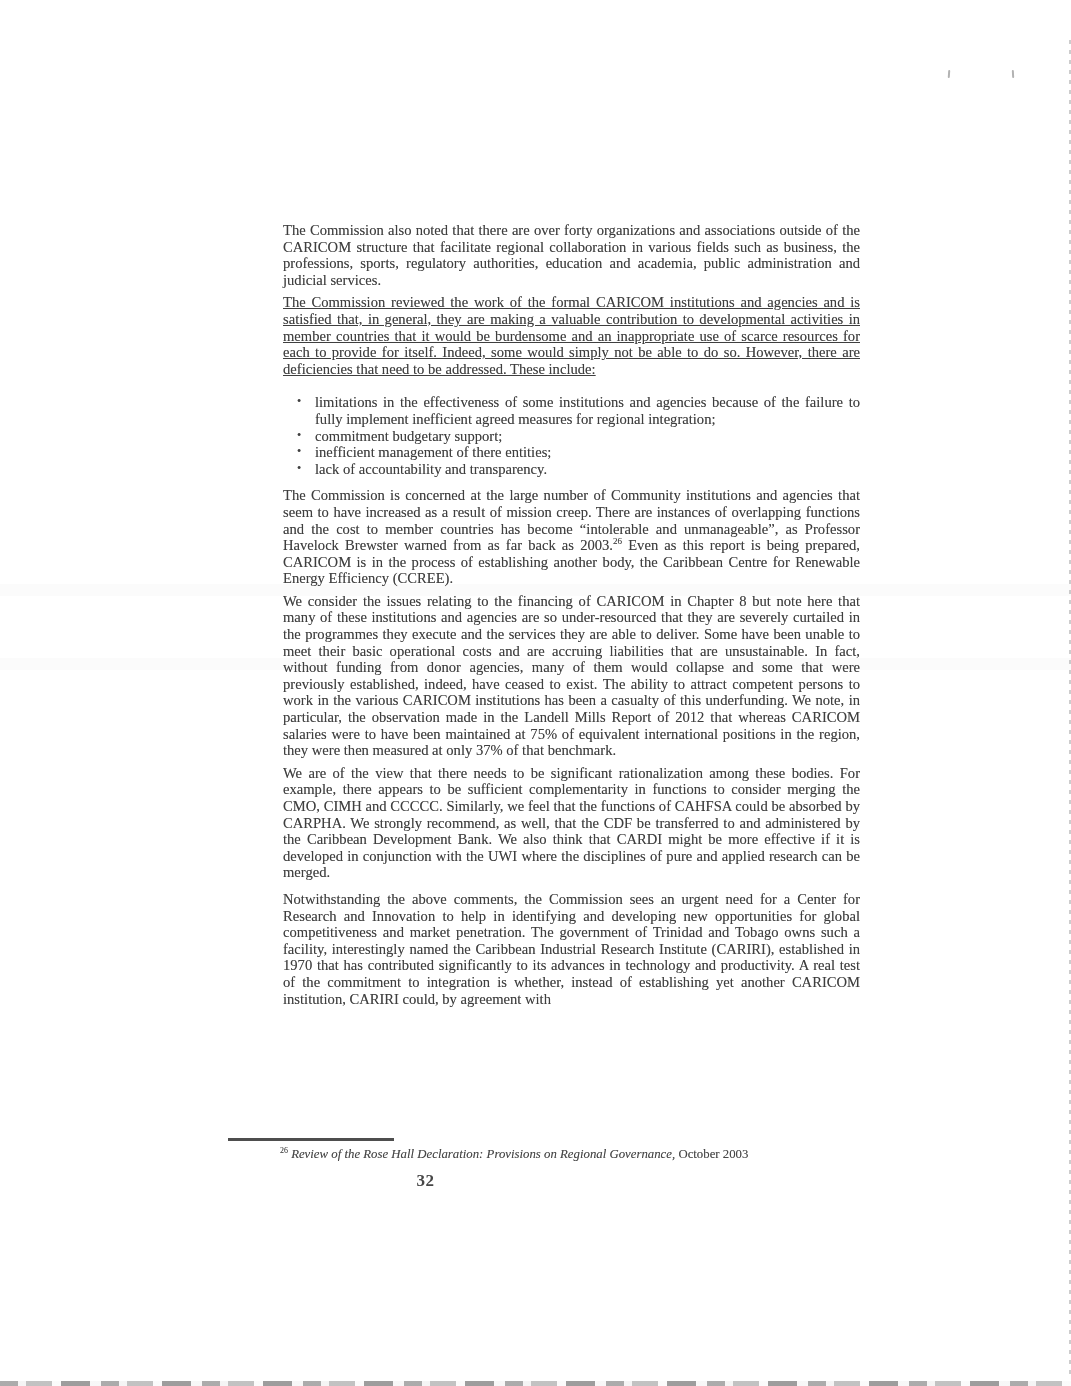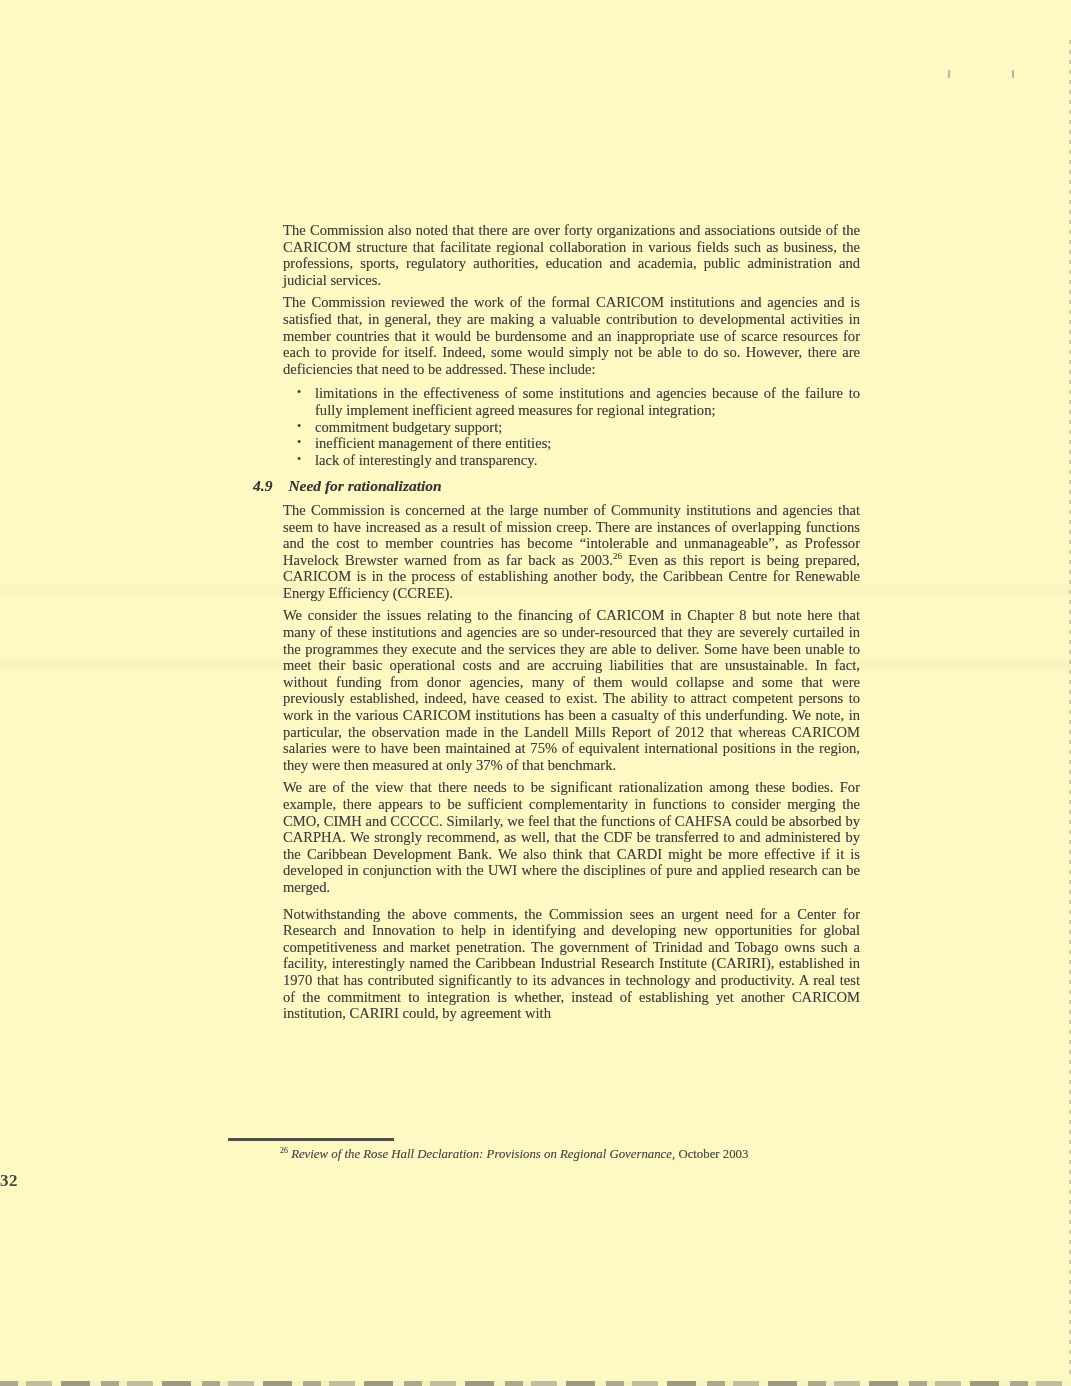--- a/index.html
+++ b/index.html
@@ -1,31 +1,31 @@
 <!DOCTYPE html>
 <html><head>
 <meta charset="utf-8">
 <style>
   html,body{margin:0;padding:0;background:#e8e8e8;}
   .page{
     position:relative;
     width:1071px;height:1386px;
-    background:#fef9c3;
+    background:#ffffff;
     overflow:hidden;
     font-family:"Liberation Serif","DejaVu Serif",serif;
     color:#3f3f3f;
   }
   .content{
     position:absolute;left:283px;top:222px;width:577px;
     font-size:14.6px;line-height:16.6px;
     text-align:justify;
     text-shadow:0 0 0.4px rgba(55,55,55,0.45);
   }
   .para{margin:0 0 6px 0;}
-  .para.tight{margin-bottom:8px;}
+  .para.tight{margin-bottom:17px;text-decoration:underline;}
   .bullets{margin:0 0 10px 0;}
   .bullet{position:relative;padding-left:32px;}
   .bullet .dot{
     position:absolute;left:14px;top:-1px;
     font-size:12px;color:#3f3f3f;
   }
   .heading{
     margin:10px 0 7px -30px;
     font-weight:bold;font-style:italic;
     font-size:15.5px;color:#363636;
@@ -37,21 +37,21 @@
     width:166px;height:2.5px;background:#4e4e4e;
   }
   .footnote{
     position:absolute;left:280px;top:1147px;width:560px;
     font-size:12.8px;color:#474747;
     text-shadow:0 0 0.3px rgba(60,60,60,0.4);
   }
   .footnote .fn-title{font-style:italic;}
   .page-number{
     position:absolute;left:0;top:1171px;width:851px;
-    font-weight:bold;font-size:17px;color:#474747;
+    text-align:center;font-weight:bold;font-size:17px;color:#474747;
     letter-spacing:0.5px;
   }
   
   .streak{position:absolute;left:0;width:100%;height:12px;background:rgba(0,0,0,0.016);}
   .streak-1{top:584px;}
   .streak-2{top:658px;}
   .edge-bottom{
     position:absolute;left:0;right:0;bottom:0;height:5px;
     background:repeating-linear-gradient(90deg,
       rgba(70,70,70,0.45) 0 18px, rgba(170,170,170,0.12) 18px 26px,
@@ -89,27 +89,24 @@
       <div class="bullet">
         <span class="dot">•</span>
         <span>commitment budgetary support;</span>
       </div>
       <div class="bullet">
         <span class="dot">•</span>
         <span>inefficient management of there entities;</span>
       </div>
       <div class="bullet">
         <span class="dot">•</span>
-        <span>lack of interestingly and transparency.</span>
+        <span>lack of accountability and transparency.</span>
       </div>
     </div>
 
-    <div class="heading">
-      <span class="h-num">4.9</span><span class="h-title">Need for rationalization</span>
-    </div>
 
     <p class="para"><span>The Commission is concerned at the large number of Community institutions and agencies that seem to have increased as a result of mission creep. There are instances of overlapping functions and the cost to member countries has become “intolerable and unmanageable”, as Professor Havelock Brewster warned from as far back as 2003.</span><sup>26</sup><span> Even as this report is being prepared, CARICOM is in the process of establishing another body, the Caribbean Centre for Renewable Energy Efficiency (CCREE).</span></p>
 
     <p class="para">We consider the issues relating to the financing of CARICOM in Chapter 8 but note here that many of these institutions and agencies are so under-resourced that they are severely curtailed in the programmes they execute and the services they are able to deliver. Some have been unable to meet their basic operational costs and are accruing liabilities that are unsustainable. In fact, without funding from donor agencies, many of them would collapse and some that were previously established, indeed, have ceased to exist. The ability to attract competent persons to work in the various CARICOM institutions has been a casualty of this underfunding. We note, in particular, the observation made in the Landell Mills Report of 2012 that whereas CARICOM salaries were to have been maintained at 75% of equivalent international positions in the region, they were then measured at only 37% of that benchmark.</p>
 
 
     <p class="para" style="margin-bottom:10px">We are of the view that there needs to be significant rationalization among these bodies. For example, there appears to be sufficient complementarity in functions to consider merging the CMO, CIMH and CCCCC. Similarly, we feel that the functions of CAHFSA could be absorbed by CARPHA. We strongly recommend, as well, that the CDF be transferred to and administered by the Caribbean Development Bank. We also think that CARDI might be more effective if it is developed in conjunction with the UWI where the disciplines of pure and applied research can be merged.</p>
 
     <p class="para">Notwithstanding the above comments, the Commission sees an urgent need for a Center for Research and Innovation to help in identifying and developing new opportunities for global competitiveness and market penetration. The government of Trinidad and Tobago owns such a facility, interestingly named the Caribbean Industrial Research Institute (CARIRI), established in 1970 that has contributed significantly to its advances in technology and productivity. A real test of the commitment to integration is whether, instead of establishing yet another CARICOM institution, CARIRI could, by agreement with</p>
 

